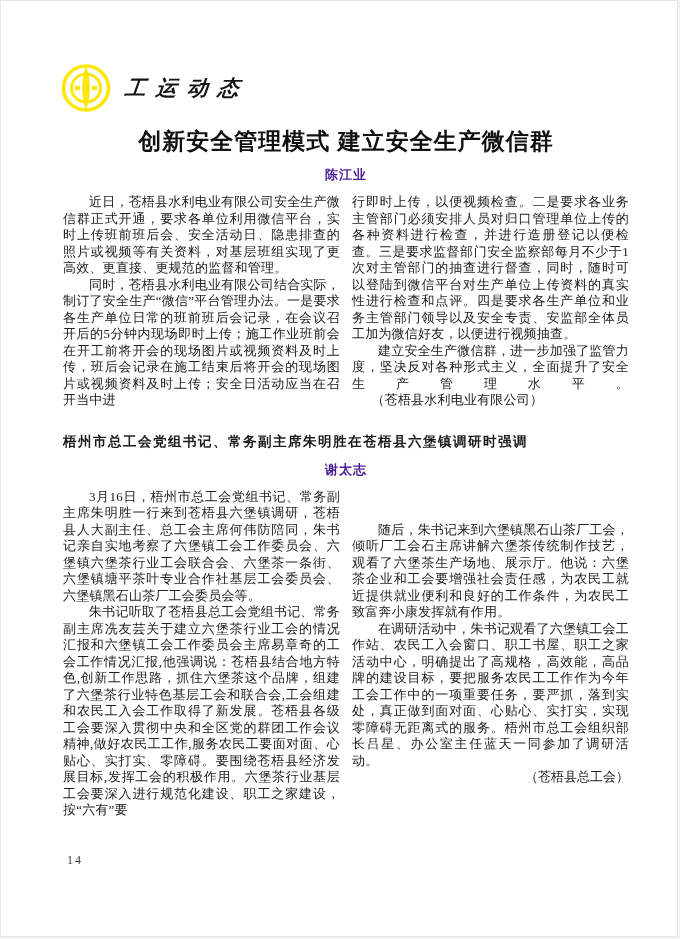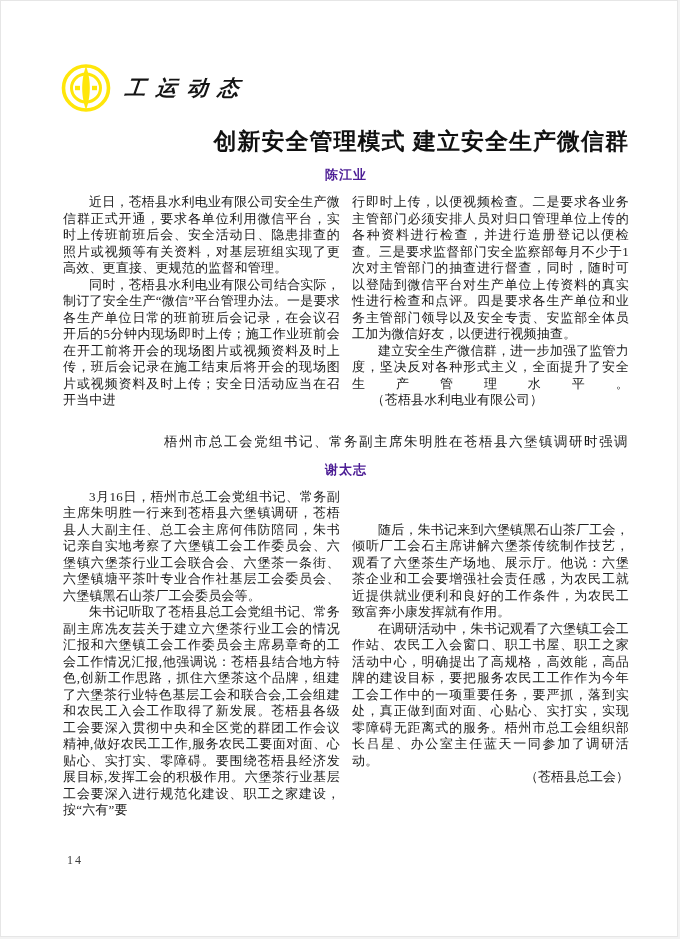--- a/index.html
+++ b/index.html
@@ -31,25 +31,25 @@
     color:#141414;
     transform:skewX(-6deg);
   }
   
   .content{position:absolute;left:62px;top:125px;width:566px;}
   .article-title{
     margin:0;text-align:center;
     font-family:"Liberation Sans","DejaVu Sans",sans-serif;
     font-weight:bold;color:#111;
   }
-  .title-1{font-size:23px;letter-spacing:1px;text-align:right;}
+  .title-1{font-size:23px;letter-spacing:1px;}
   .title-2{font-size:25px;letter-spacing:2px;font-weight:900;}
   .pretitle{
-    text-align:right;
-    font-size:13.5px;font-weight:normal;
+    text-align:left;
+    font-size:13.5px;font-weight:bold;
     letter-spacing:1.5px;color:#1a1a1a;
     margin:0 0 10px 0;
   }
   .author{
     text-align:center;
     font-family:"Liberation Sans","DejaVu Sans",sans-serif;
     font-size:13px;font-weight:bold;color:#4c1d95;
     margin:9px 0 10px 0;letter-spacing:1px;
   }
   .cols{display:flex;gap:12px;align-items:center;}

